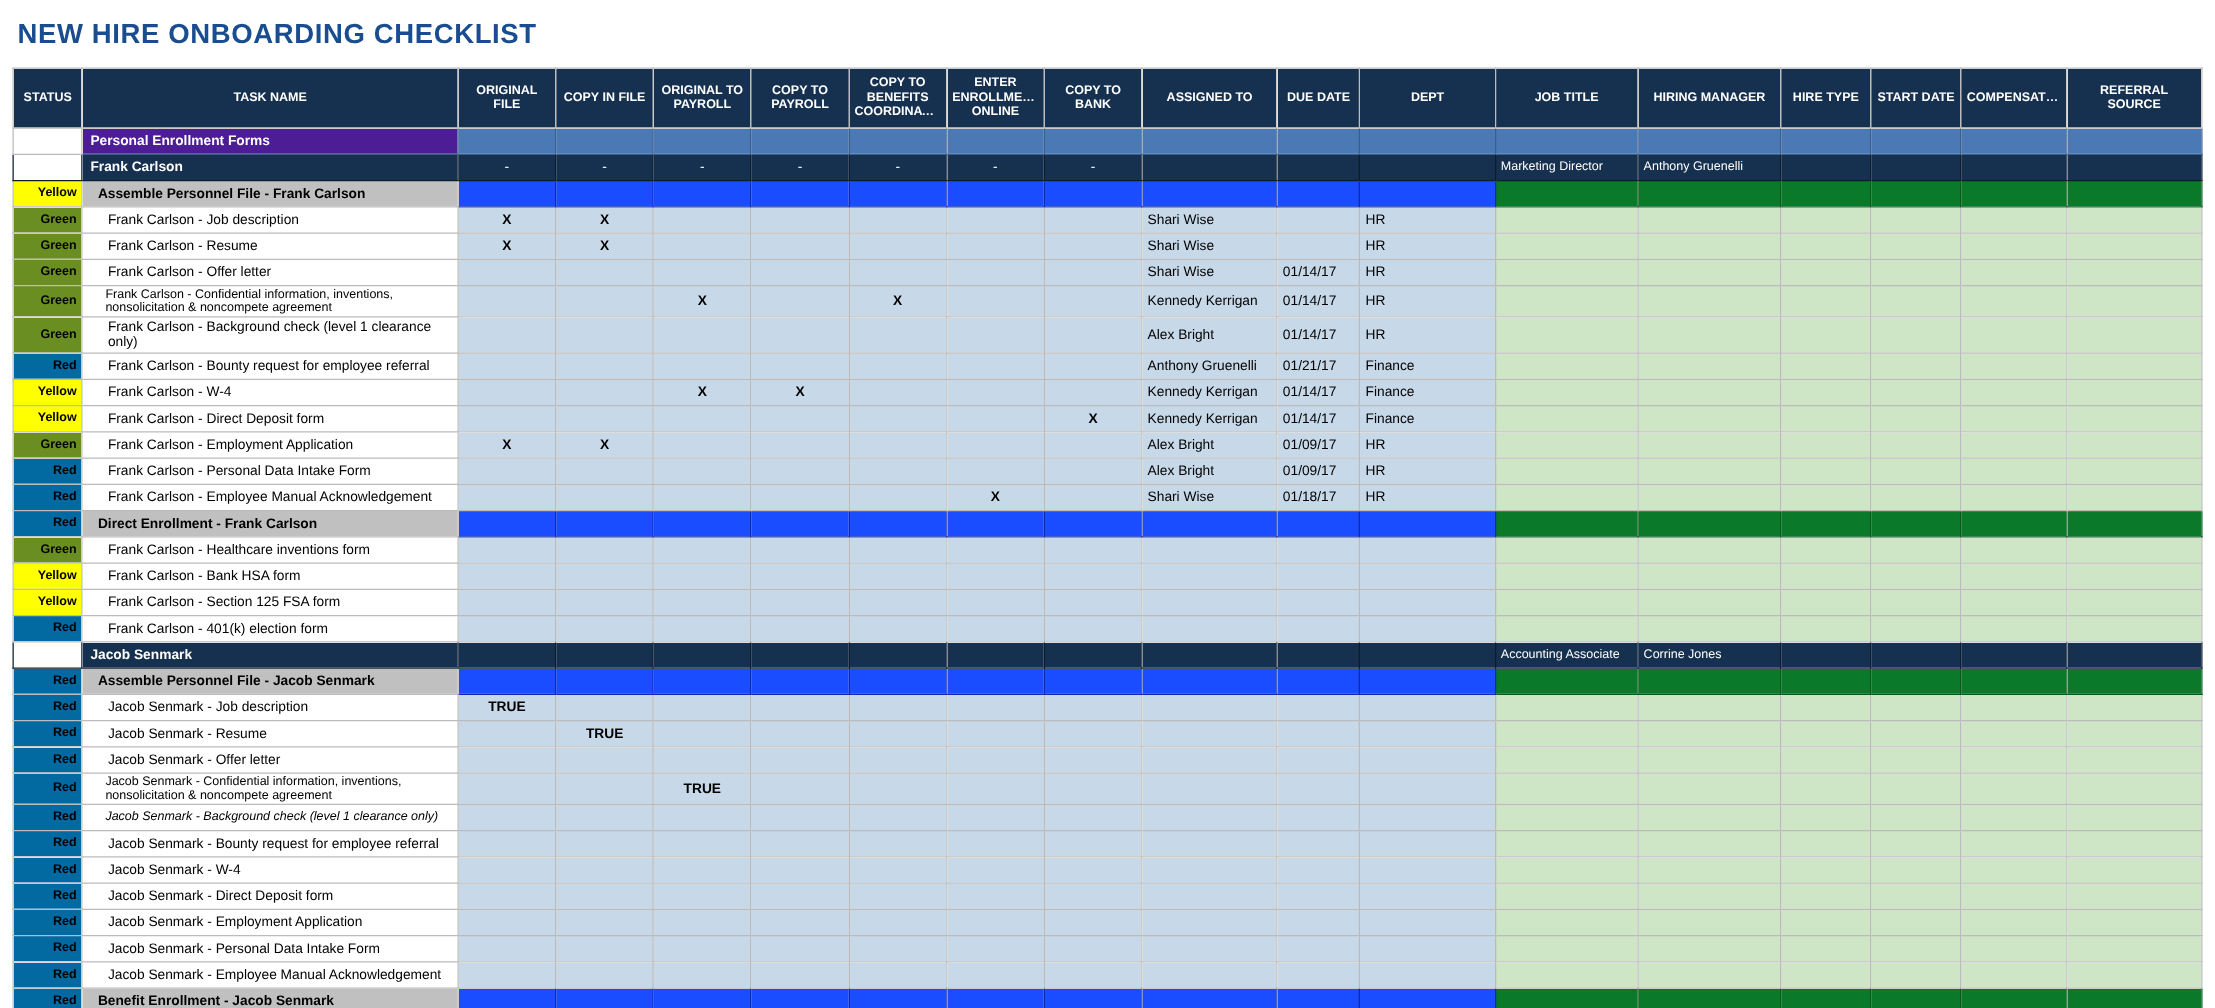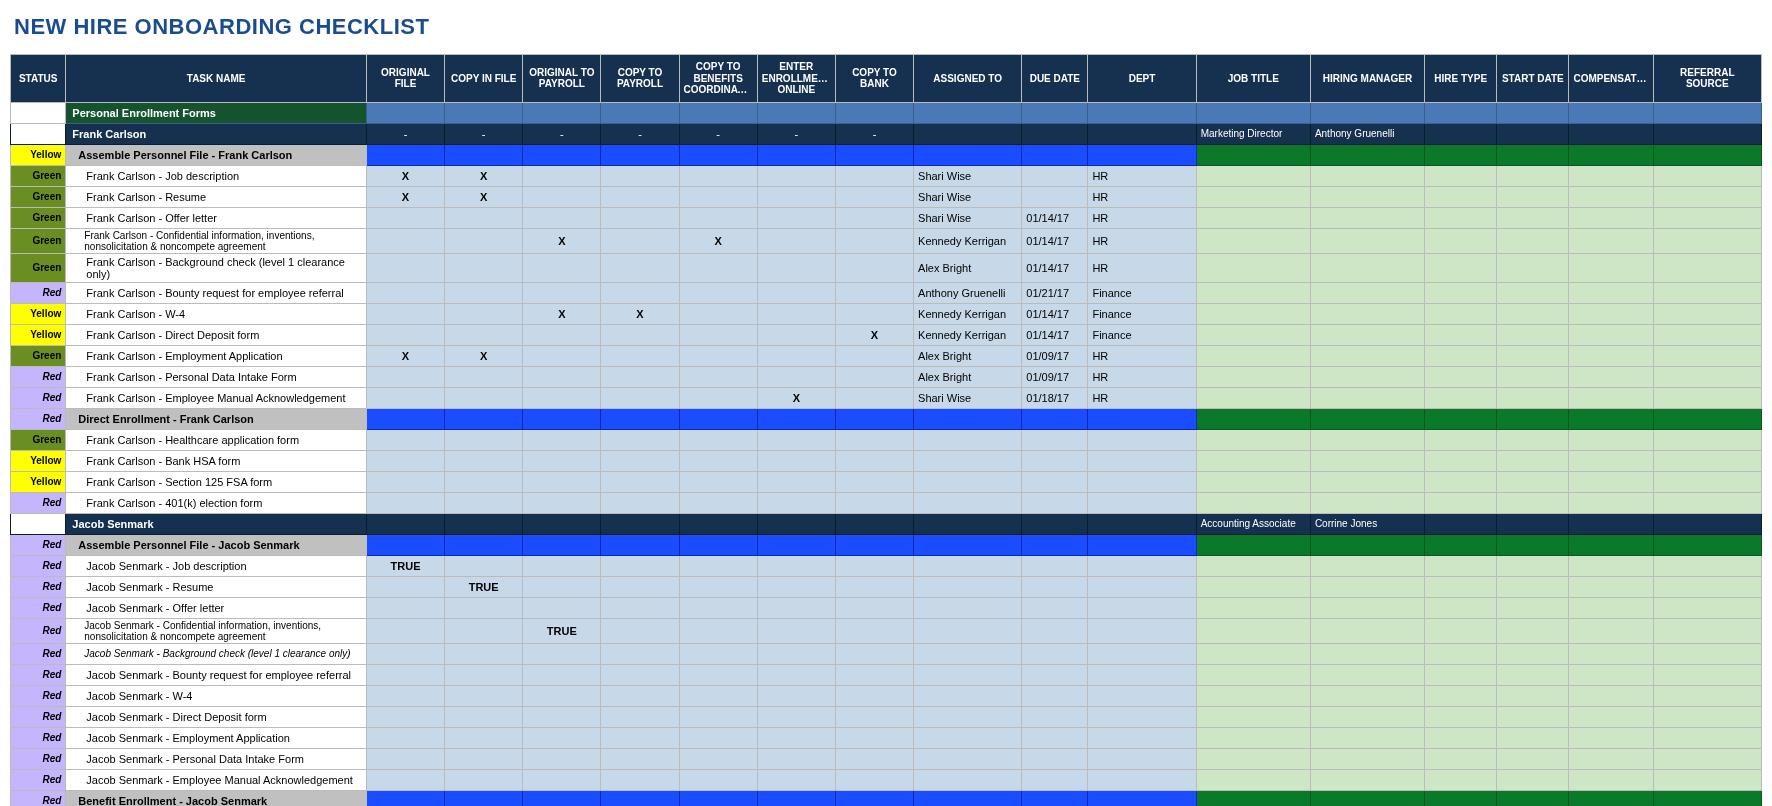--- a/index.html
+++ b/index.html
@@ -47,31 +47,31 @@
   .col-dept { width: 90px; }
   .col-job { width: 95px; }
   .col-mgr { width: 95px; }
   .col-narrow { width: 60px; }
   .col-comp { width: 70px; }
   .col-ref { width: 90px; }
 
   .status-cell { text-align: right; font-weight: bold; color: #000; font-size: 10px; }
   .status-cell.bg-Green { background: #6b8e23; }
   .status-cell.bg-Yellow { background: #ffff00; }
-  .status-cell.bg-Red { background: #c4b5fd; font-style: italic;}
+  .status-cell.bg-Red { background: #0369a1;}
   .status-cell.bg-none { background: #fff; }
 
   .task-cell { background: #fff; }
   .task-indent1 { padding-left: 20px; }
 
   .x-cell { background: #c7d8e8; text-align: center; font-weight: bold; }
   .green-cell { background: #cee5c6; }
 
   
-  .section-header td.task-cell { background: #14532d; color: #fff; font-weight: bold; padding-left: 6px; border-color:#3a5f8f;}
+  .section-header td.task-cell { background: #4c1d95; color: #fff; font-weight: bold; padding-left: 6px; border-color:#3a5f8f;}
   .section-header td.x-cell { background: #4a79b6; border-color:#3a5f8f;}
   .section-header td.green-cell { background: #4a79b6; border-color:#3a5f8f;}
   .section-header td.status-cell { background:#fff;}
 
   
   .person-row td { background: #16304f; color: #fff; font-weight: bold; border-color:#0d1d30;}
   .person-row td.task-cell { padding-left: 6px;}
   .person-row td.x-cell { text-align:center; font-weight:normal;}
   .person-row td.status-cell { background:#fff;}
 
@@ -426,21 +426,21 @@
         <td class="x-cell" style="text-align: left; font-weight: normal; padding-left: 4px;"></td>
         <td class="green-cell"></td>
         <td class="green-cell"></td>
         <td class="green-cell"></td>
         <td class="green-cell"></td>
         <td class="green-cell"></td>
         <td class="green-cell"></td>
       </tr>
       <tr>
         <td class="status-cell bg-Green">Green</td>
-        <td class="task-cell task-indent1">Frank Carlson - Healthcare application form</td>
+        <td class="task-cell task-indent1">Frank Carlson - Healthcare inventions form</td>
         <td class="x-cell"></td>
         <td class="x-cell"></td>
         <td class="x-cell"></td>
         <td class="x-cell"></td>
         <td class="x-cell"></td>
         <td class="x-cell"></td>
         <td class="x-cell"></td>
         <td class="x-cell" style="text-align: left; font-weight: normal; padding-left: 4px;"></td>
         <td class="x-cell" style="text-align: left; font-weight: normal; padding-left: 4px;"></td>
         <td class="x-cell" style="text-align: left; font-weight: normal; padding-left: 4px;"></td>

